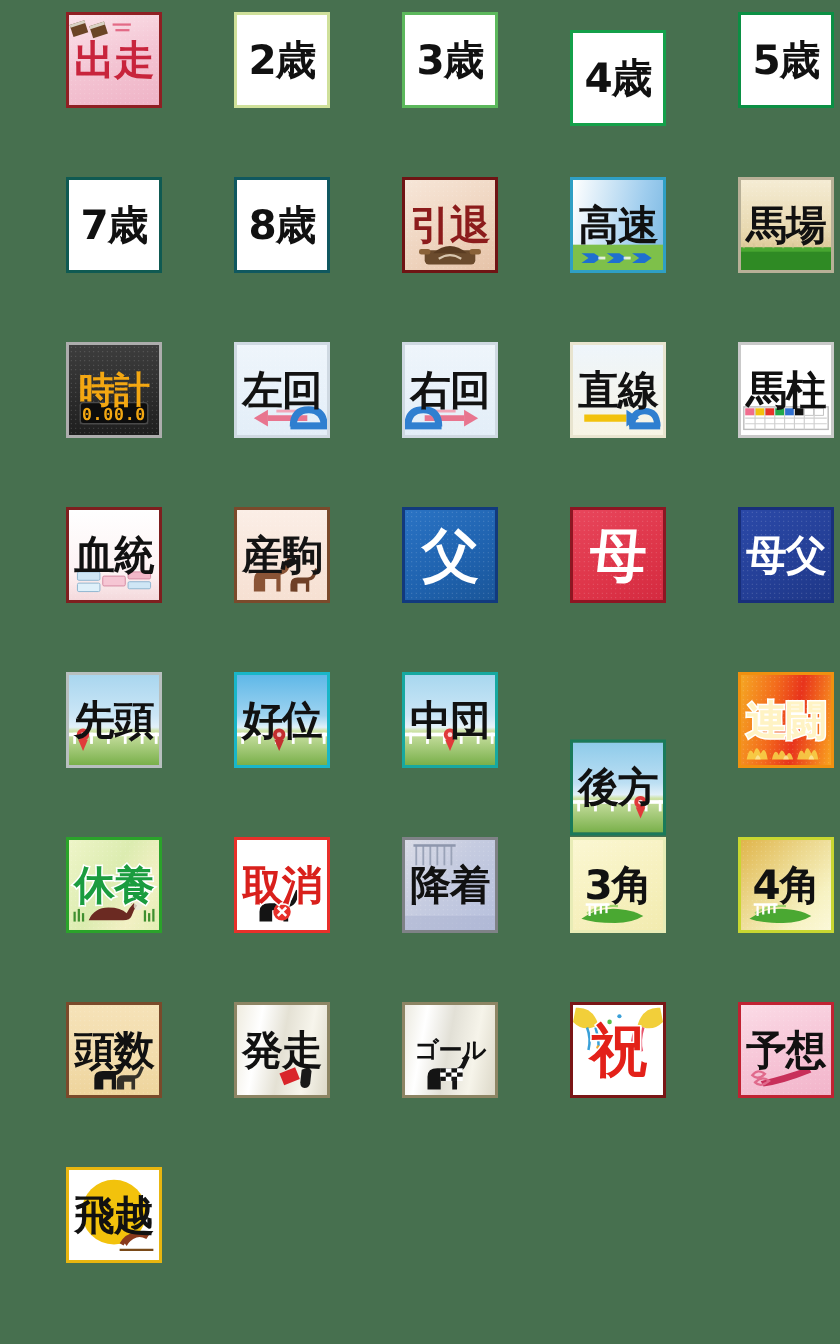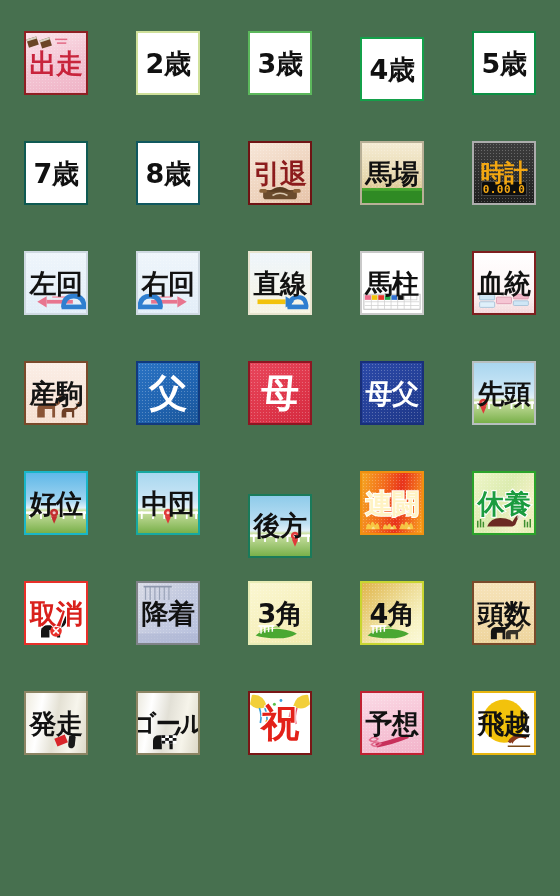--- a/index.html
+++ b/index.html
@@ -20,22 +20,22 @@
     display: grid;
     grid-template-columns: repeat(5, 112px);
     grid-template-rows: repeat(8, 110px);
     padding-top: 8px;
     box-sizing: border-box;
   }
   .cell {
     width: 112px;
     height: 110px;
     display: flex;
-    align-items: center;
     justify-content: center;
+    padding-left: 20px;
   }
   .sticker {
     position: relative;
     width: 64px;
     height: 64px;
     box-sizing: border-box;
     overflow: hidden;
     display: flex;
     align-items: center;
     justify-content: center;
@@ -48,21 +48,21 @@
     z-index: 5;
     font-weight: bold;
     line-height: 1;
     letter-spacing: -0.5px;
     white-space: nowrap;
     font-family: "DejaVu Sans", "Liberation Sans", sans-serif;
   }
   
   .t2 { font-size: 27px; }
   .t2s { font-size: 24px; }
-  .t3 { font-size: 25px; }
+  .t3 { font-size: 16px; }
   .t1 { font-size: 38px; }
   .art {
     position: absolute;
     left: 0; top: 0; right: 0; bottom: 0;
     z-index: 2;
     pointer-events: none;
   }
   .dots {
     position: absolute;
     left: 0; top: 0; right: 0; bottom: 0;
@@ -137,20 +137,39 @@
         <div class="art">
           <svg viewBox="0 0 64 64">
      <rect x="14" y="50" width="36" height="10" rx="3" fill="#6b4b2d"></rect>
      <path d="M20 52 q12 -10 24 0 z" fill="#5a3c22"></path>
      <rect x="10" y="49" width="8" height="4" rx="1.6" fill="#8a6239"></rect>
      <rect x="46" y="49" width="8" height="4" rx="1.6" fill="#8a6239"></rect>
      <path d="M24 56 q8 -5 16 0" stroke="#d8c6ae" stroke-width="1.6" fill="none"></path>
   </svg>
         </div>
         <div class="label t2" style="color: rgb(140, 28, 28);">引退</div>
+      </div>
+    </div>
+    <div class="cell">
+      <div class="sticker" style="border-color: rgb(47, 159, 196); background: linear-gradient(100deg, rgb(255, 255, 255) 0%, rgb(207, 230, 246) 35%, rgb(159, 205, 238) 70%, rgb(124, 185, 227) 100%);">
+        <div class="art">
+          <svg viewBox="0 0 64 64">
+     <rect x="0" y="46" width="64" height="18" fill="#7ec04a"></rect>
+     <g fill="#1f6fd0">
+       <path d="M6 52 h9 l5 3.5 l-5 3.5 h-9 l5 -3.5 z"></path>
+       <path d="M24 52 h9 l5 3.5 l-5 3.5 h-9 l5 -3.5 z"></path>
+       <path d="M42 52 h9 l5 3.5 l-5 3.5 h-9 l5 -3.5 z"></path>
+     </g>
+     <g fill="#ffffff" opacity=".8">
+       <rect x="18" y="54.5" width="5" height="2"></rect>
+       <rect x="36" y="54.5" width="5" height="2"></rect>
+     </g>
+  </svg>
+        </div>
+        <div class="label t2" style="color: rgb(16, 16, 16);">高速</div>
       </div>
     </div>
     <div class="cell">
       <div class="sticker" style="border-color: rgb(184, 176, 151); background: linear-gradient(rgb(245, 236, 212) 0%, rgb(232, 217, 176) 55%, rgb(223, 203, 154) 75%, rgb(63, 143, 47) 76%, rgb(46, 122, 34) 100%);">
         <div class="dots"></div>
         <div class="art">
           <svg viewBox="0 0 64 64">
      <rect x="0" y="48" width="64" height="16" fill="#2f8a24"></rect>
      <g stroke="#d8c79a" stroke-width="1.4">
        <path d="M2 49 v-4"></path>

